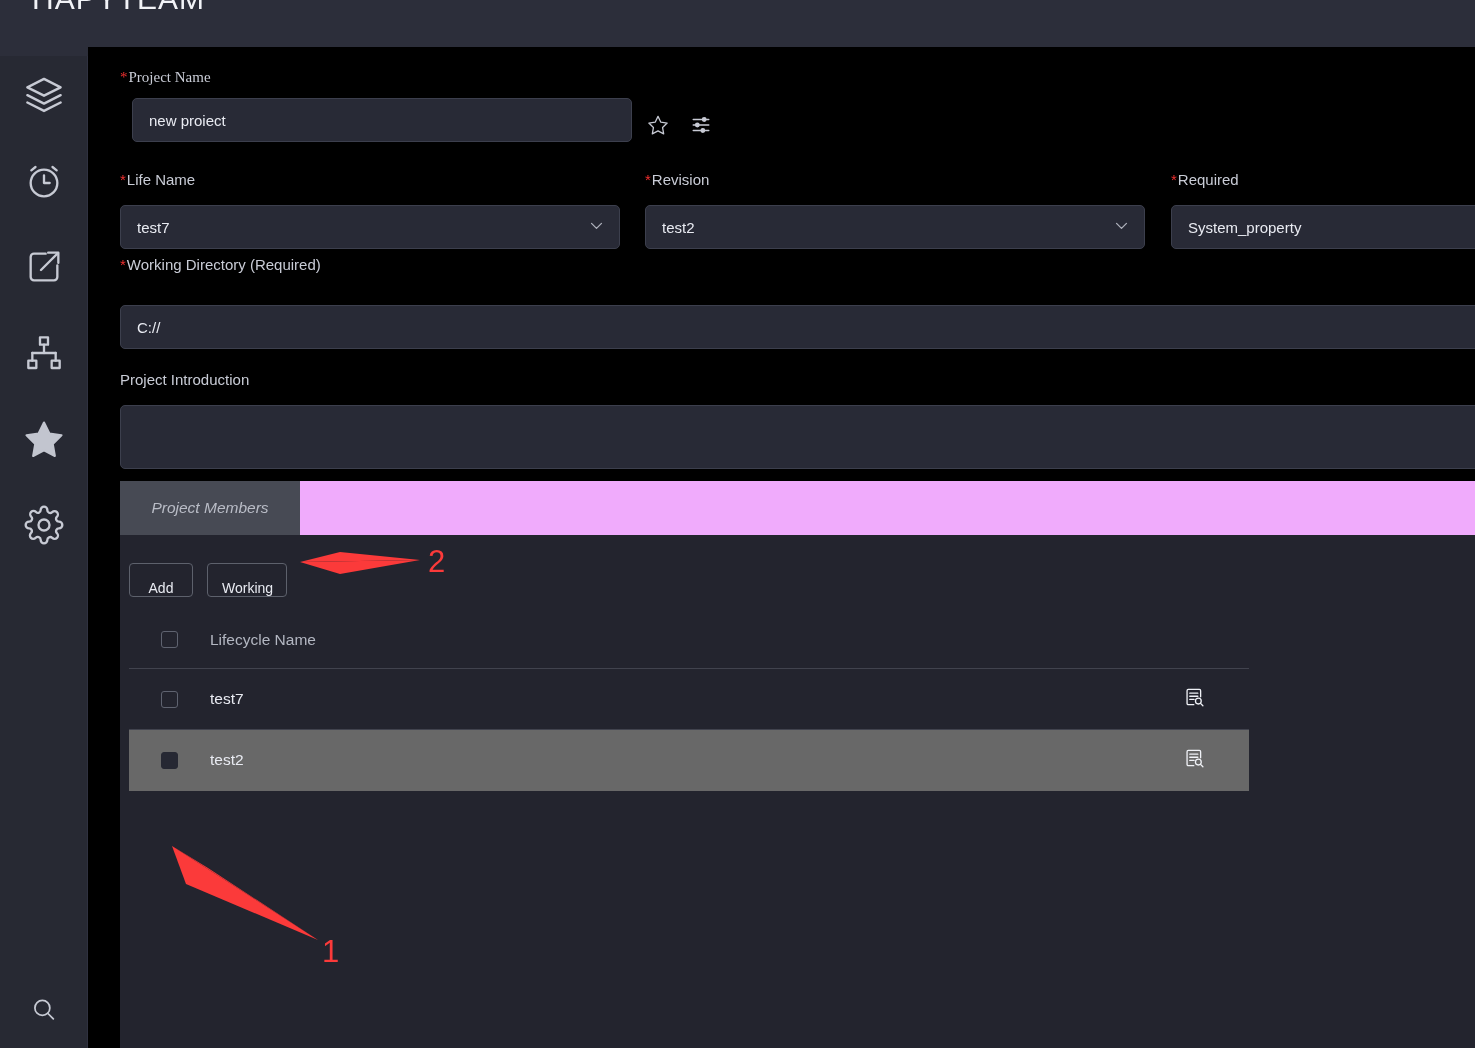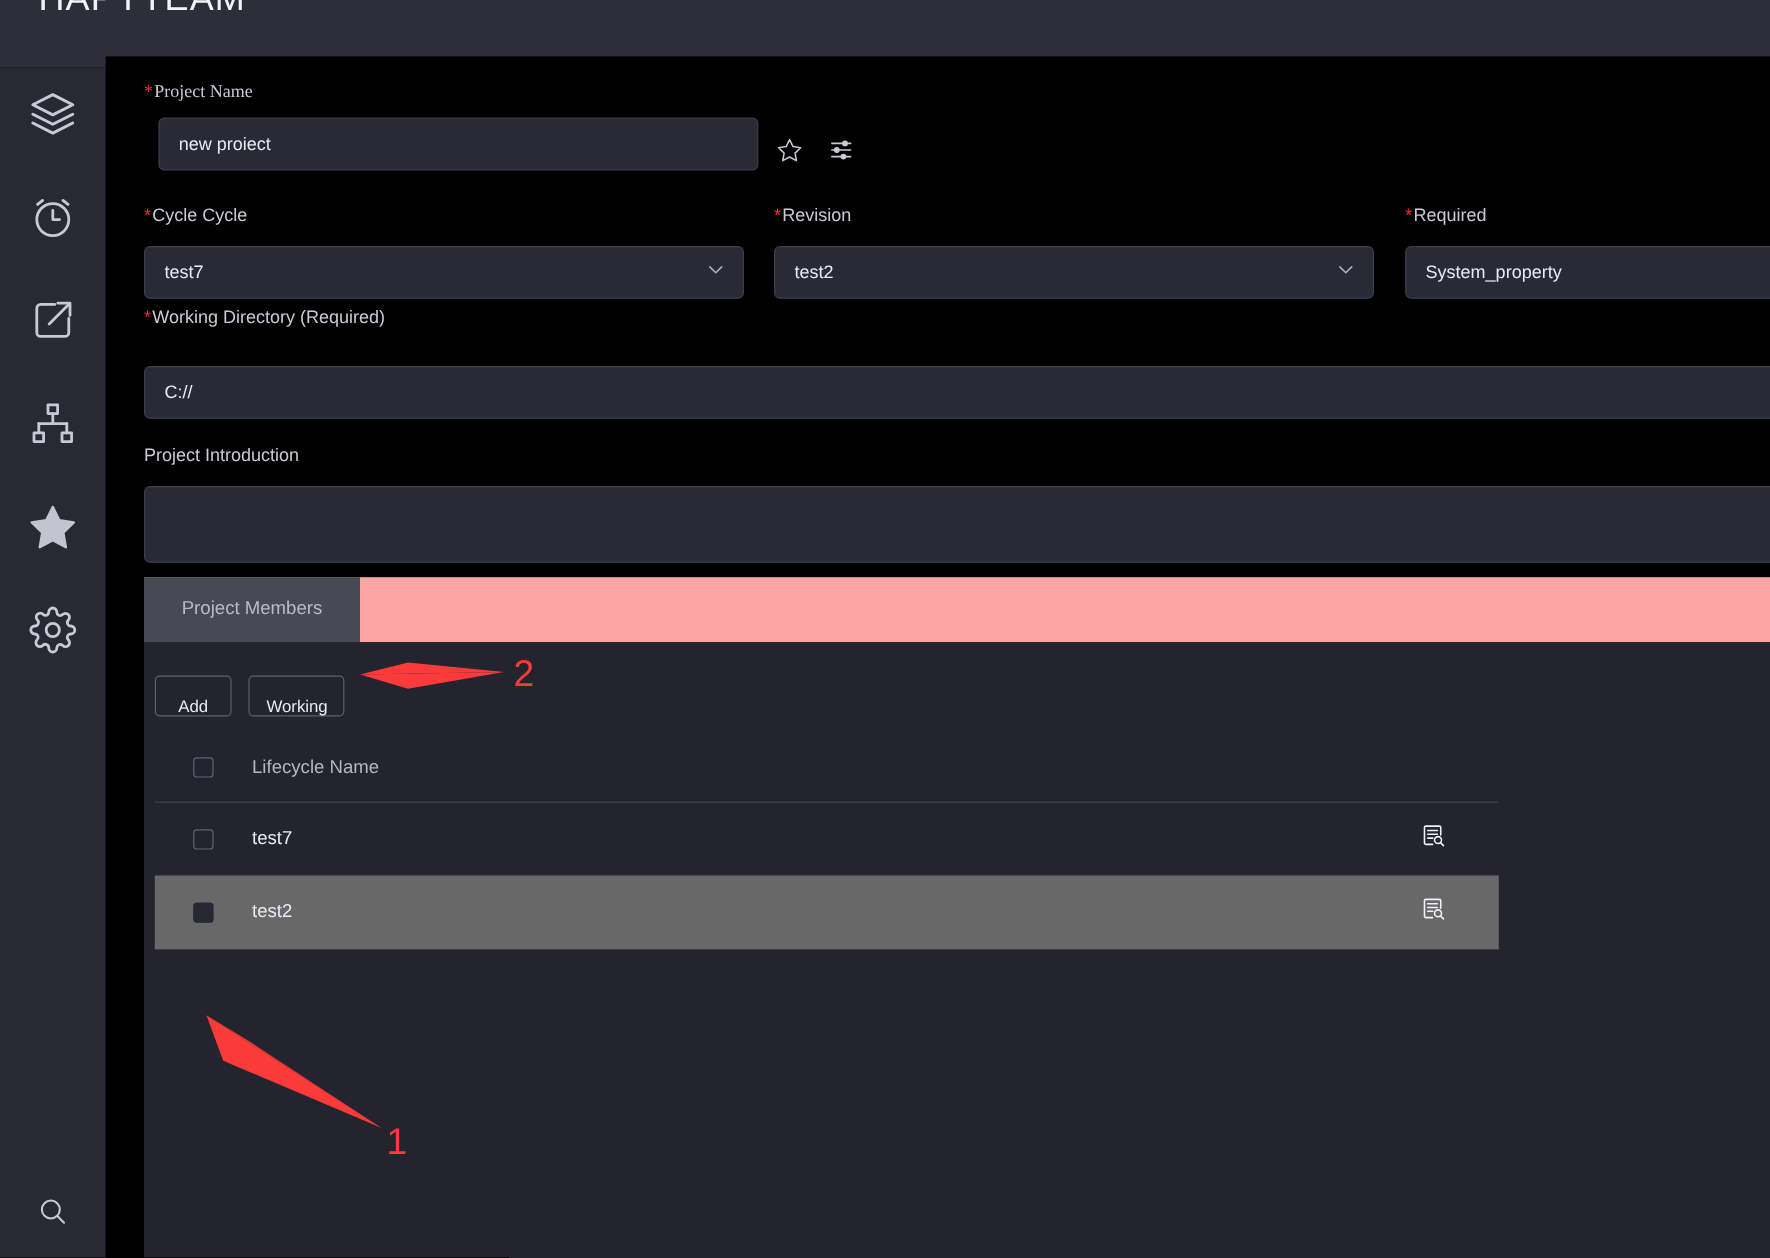--- a/index.html
+++ b/index.html
@@ -138,21 +138,22 @@
     cursor: pointer;
   }
 
   
   #tabstrip {
     position: absolute;
     left: 32px;
     top: 434px;
     width: 1355px;
     height: 54px;
-    background: #fca5a5;
+    background: #f0abfc;
+    font-style: italic;
   }
   .tab {
     position: absolute;
     top: 0;
     height: 54px;
     display: flex;
     align-items: center;
     justify-content: center;
     font-size: 15.5px;
     box-sizing: border-box;
@@ -367,21 +368,21 @@
         <line x1="3.5" y1="12" x2="20.5" y2="12"></line>
         <line x1="3.5" y1="18" x2="20.5" y2="18"></line>
         <circle cx="15.5" cy="6" r="1.9" fill="#c7cad4"></circle>
         <circle cx="8" cy="12" r="1.9" fill="#c7cad4"></circle>
         <circle cx="14" cy="18" r="1.9" fill="#c7cad4"></circle>
       </svg>
     </span>
   </div>
 
   <div class="field-label" style="left:32px; top:124px;">
-    <span class="req-star">*</span><span>Cycle Cycle</span>
+    <span class="req-star">*</span><span>Life Name</span>
   </div>
   <div class="select-box" style="left:32px; top:158px; width:500px;">
     <span class="select-value">test7</span>
     <span class="chevron">
       <svg width="17" height="17" viewBox="0 0 24 24" fill="none" stroke="#c7cad4" stroke-width="1.8" stroke-linecap="round" stroke-linejoin="round">
         <polyline points="5 9 12 16 19 9"></polyline>
       </svg>
     </span>
   </div>
 

